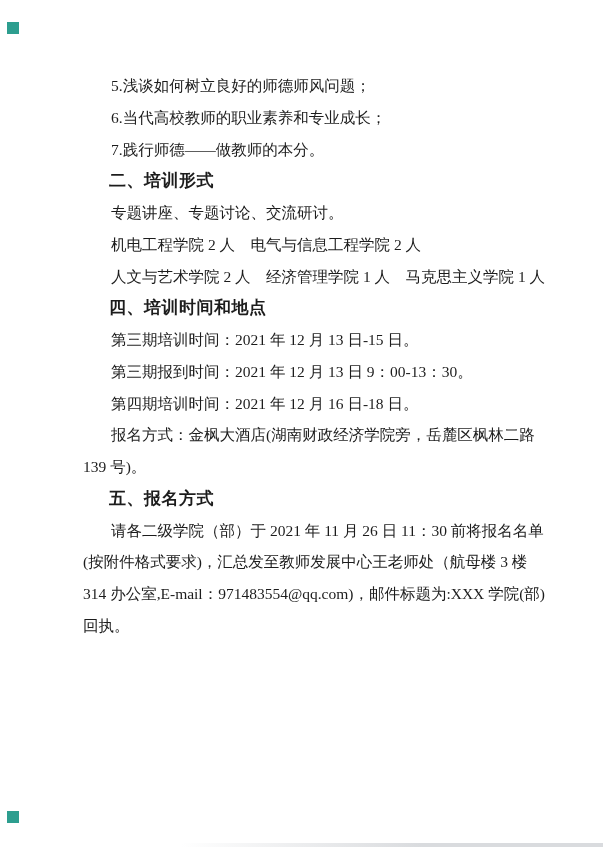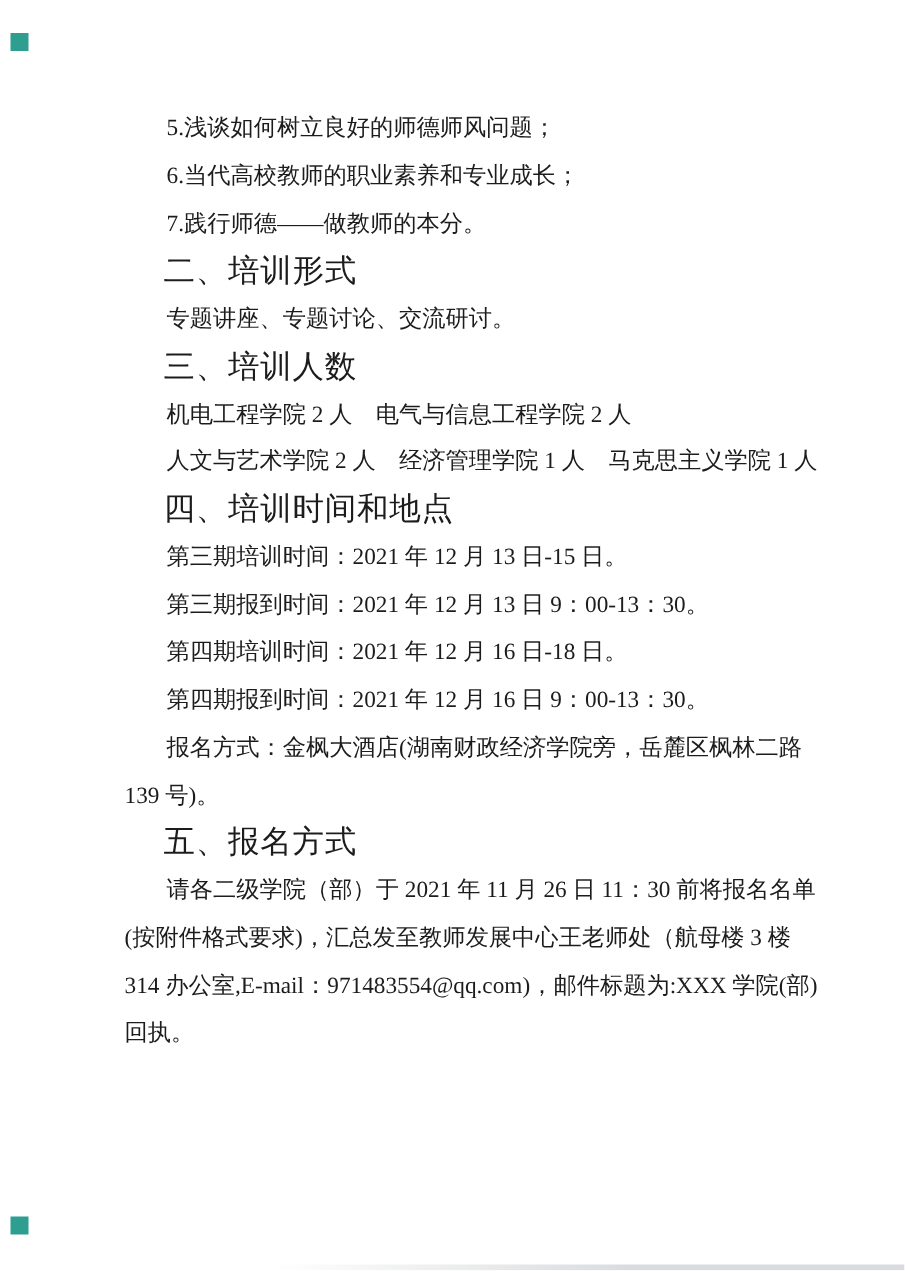--- a/index.html
+++ b/index.html
@@ -28,22 +28,22 @@
     line-height: 31.75px;
     font-size: 15.5px;
     white-space: nowrap;
     letter-spacing: 0px;
   }
   .line.body-indent {
     text-indent: 28px;
   }
   .line.heading {
     font-family: "Liberation Sans", "DejaVu Sans", sans-serif;
-    font-weight: 400;
-    font-size: 21px;
+    font-weight: 700;
+    font-size: 17px;
     text-indent: 26px;
     letter-spacing: 0.5px;
   }
   .page-edge-right {
     position: absolute;
     top: 0;
     right: 0;
     width: 6px;
     height: 847px;
     background: #d9dbde;
@@ -69,28 +69,26 @@
 </head>
 <body>
 
 <div id="page" style="background: rgb(255, 255, 255); color: rgb(28, 28, 28);">
   <div id="doc-body">
       <div class="line body-indent">5.浅谈如何树立良好的师德师风问题；</div>
       <div class="line body-indent">6.当代高校教师的职业素养和专业成长；</div>
       <div class="line body-indent">7.践行师德——做教师的本分。</div>
       <div class="line heading">二、培训形式</div>
       <div class="line body-indent">专题讲座、专题讨论、交流研讨。</div>
-      <div class="line heading">三、培训人数</div>
       <div class="line body-indent">机电工程学院 2 人　电气与信息工程学院 2 人</div>
       <div class="line body-indent">人文与艺术学院 2 人　经济管理学院 1 人　马克思主义学院 1 人</div>
       <div class="line heading">四、培训时间和地点</div>
       <div class="line body-indent">第三期培训时间：2021 年 12 月 13 日-15 日。</div>
       <div class="line body-indent">第三期报到时间：2021 年 12 月 13 日 9：00-13：30。</div>
       <div class="line body-indent">第四期培训时间：2021 年 12 月 16 日-18 日。</div>
-      <div class="line body-indent">第四期报到时间：2021 年 12 月 16 日 9：00-13：30。</div>
       <div class="line body-indent">报名方式：金枫大酒店(湖南财政经济学院旁，岳麓区枫林二路</div>
       <div class="line body">139 号)。</div>
       <div class="line heading">五、报名方式</div>
       <div class="line body-indent">请各二级学院（部）于 2021 年 11 月 26 日 11：30 前将报名名单</div>
       <div class="line body">(按附件格式要求)，汇总发至教师发展中心王老师处（航母楼 3 楼</div>
       <div class="line body">314 办公室,E-mail：971483554@qq.com)，邮件标题为:XXX 学院(部)</div>
       <div class="line body">回执。</div>
     </div>
   <div id="marker-top" class="edit-marker" style="background: rgb(45, 158, 143);"></div>
   <div id="marker-bottom" class="edit-marker" style="background: rgb(45, 158, 143);"></div>

